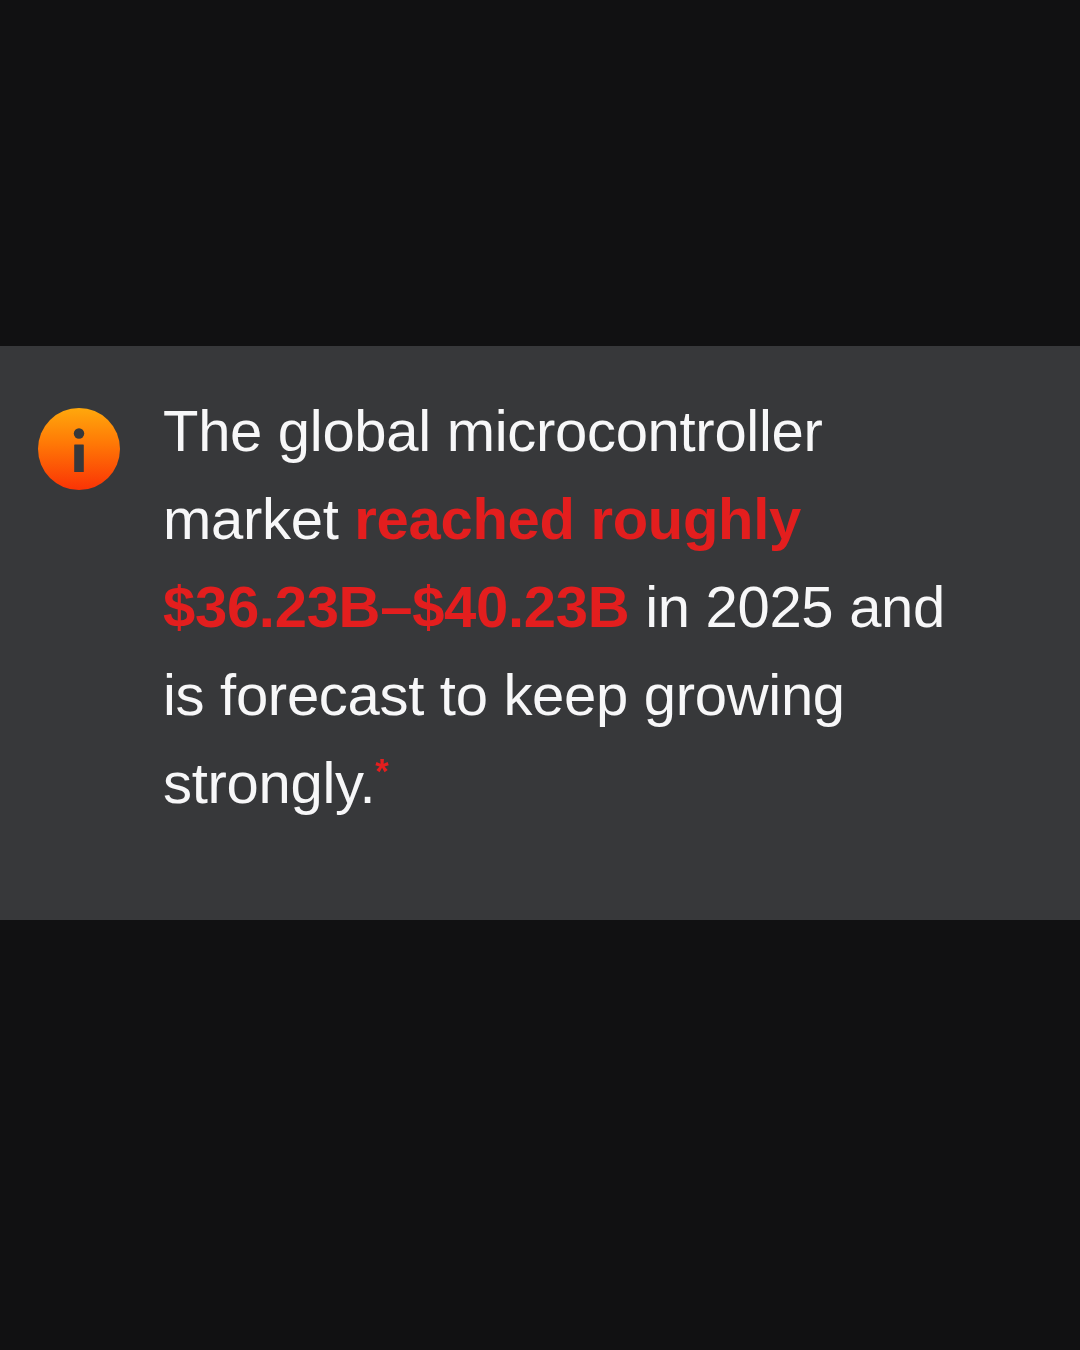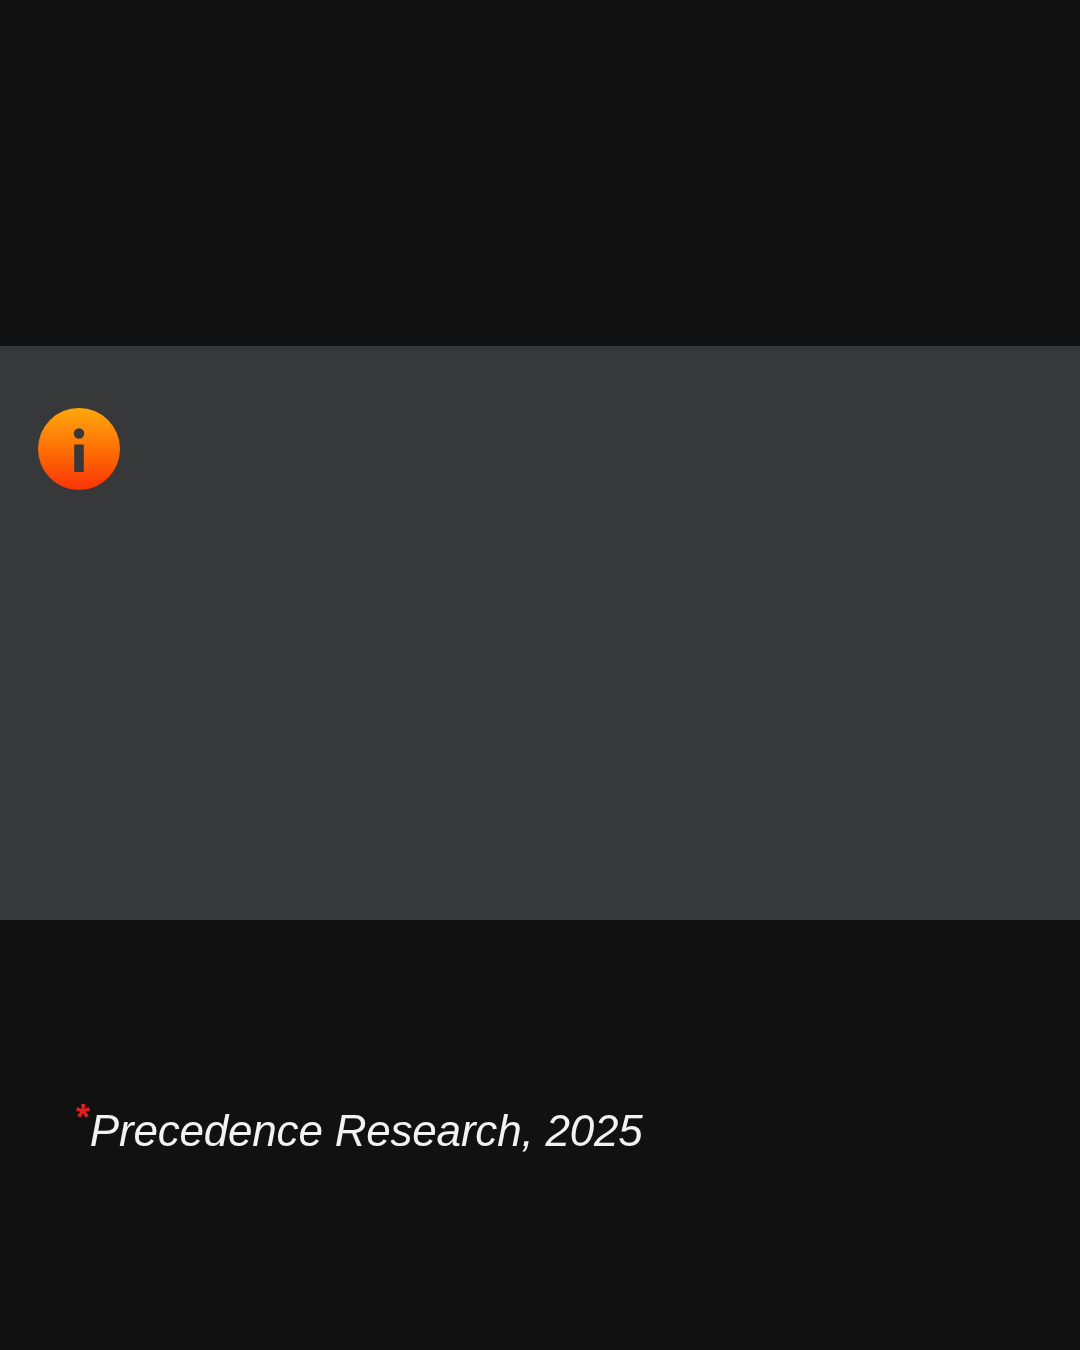--- a/index.html
+++ b/index.html
@@ -135,22 +135,22 @@
             <stop offset="42%" stop-color="#ff7a06"></stop>
             <stop offset="100%" stop-color="#fa3305"></stop>
           </linearGradient>
         </defs>
         <circle cx="41" cy="41" r="41" fill="url(#infoGrad)"></circle>
         <circle cx="41" cy="25.5" r="5.2" fill="#37383a"></circle>
         <rect x="36.2" y="36.5" width="9.6" height="27.5" rx="0.6" fill="#37383a"></rect>
       </svg>
     </div>
 
+    <div class="callout-text">
+      <span>The global microcontroller market </span><span class="hl">reached roughly $36.23B–$40.23B</span><span> in 2025 and is forecast to keep growing strongly.</span><span class="ref-mark">*</span>
+    </div>
 
   </div>
 
   <div class="mid-spacer"></div>
 
-  <div class="footnote">
-    <span class="footnote-mark">*</span><span>Precedence Research, 2025</span>
-  </div>
 
 </div>
 
 </body></html>

